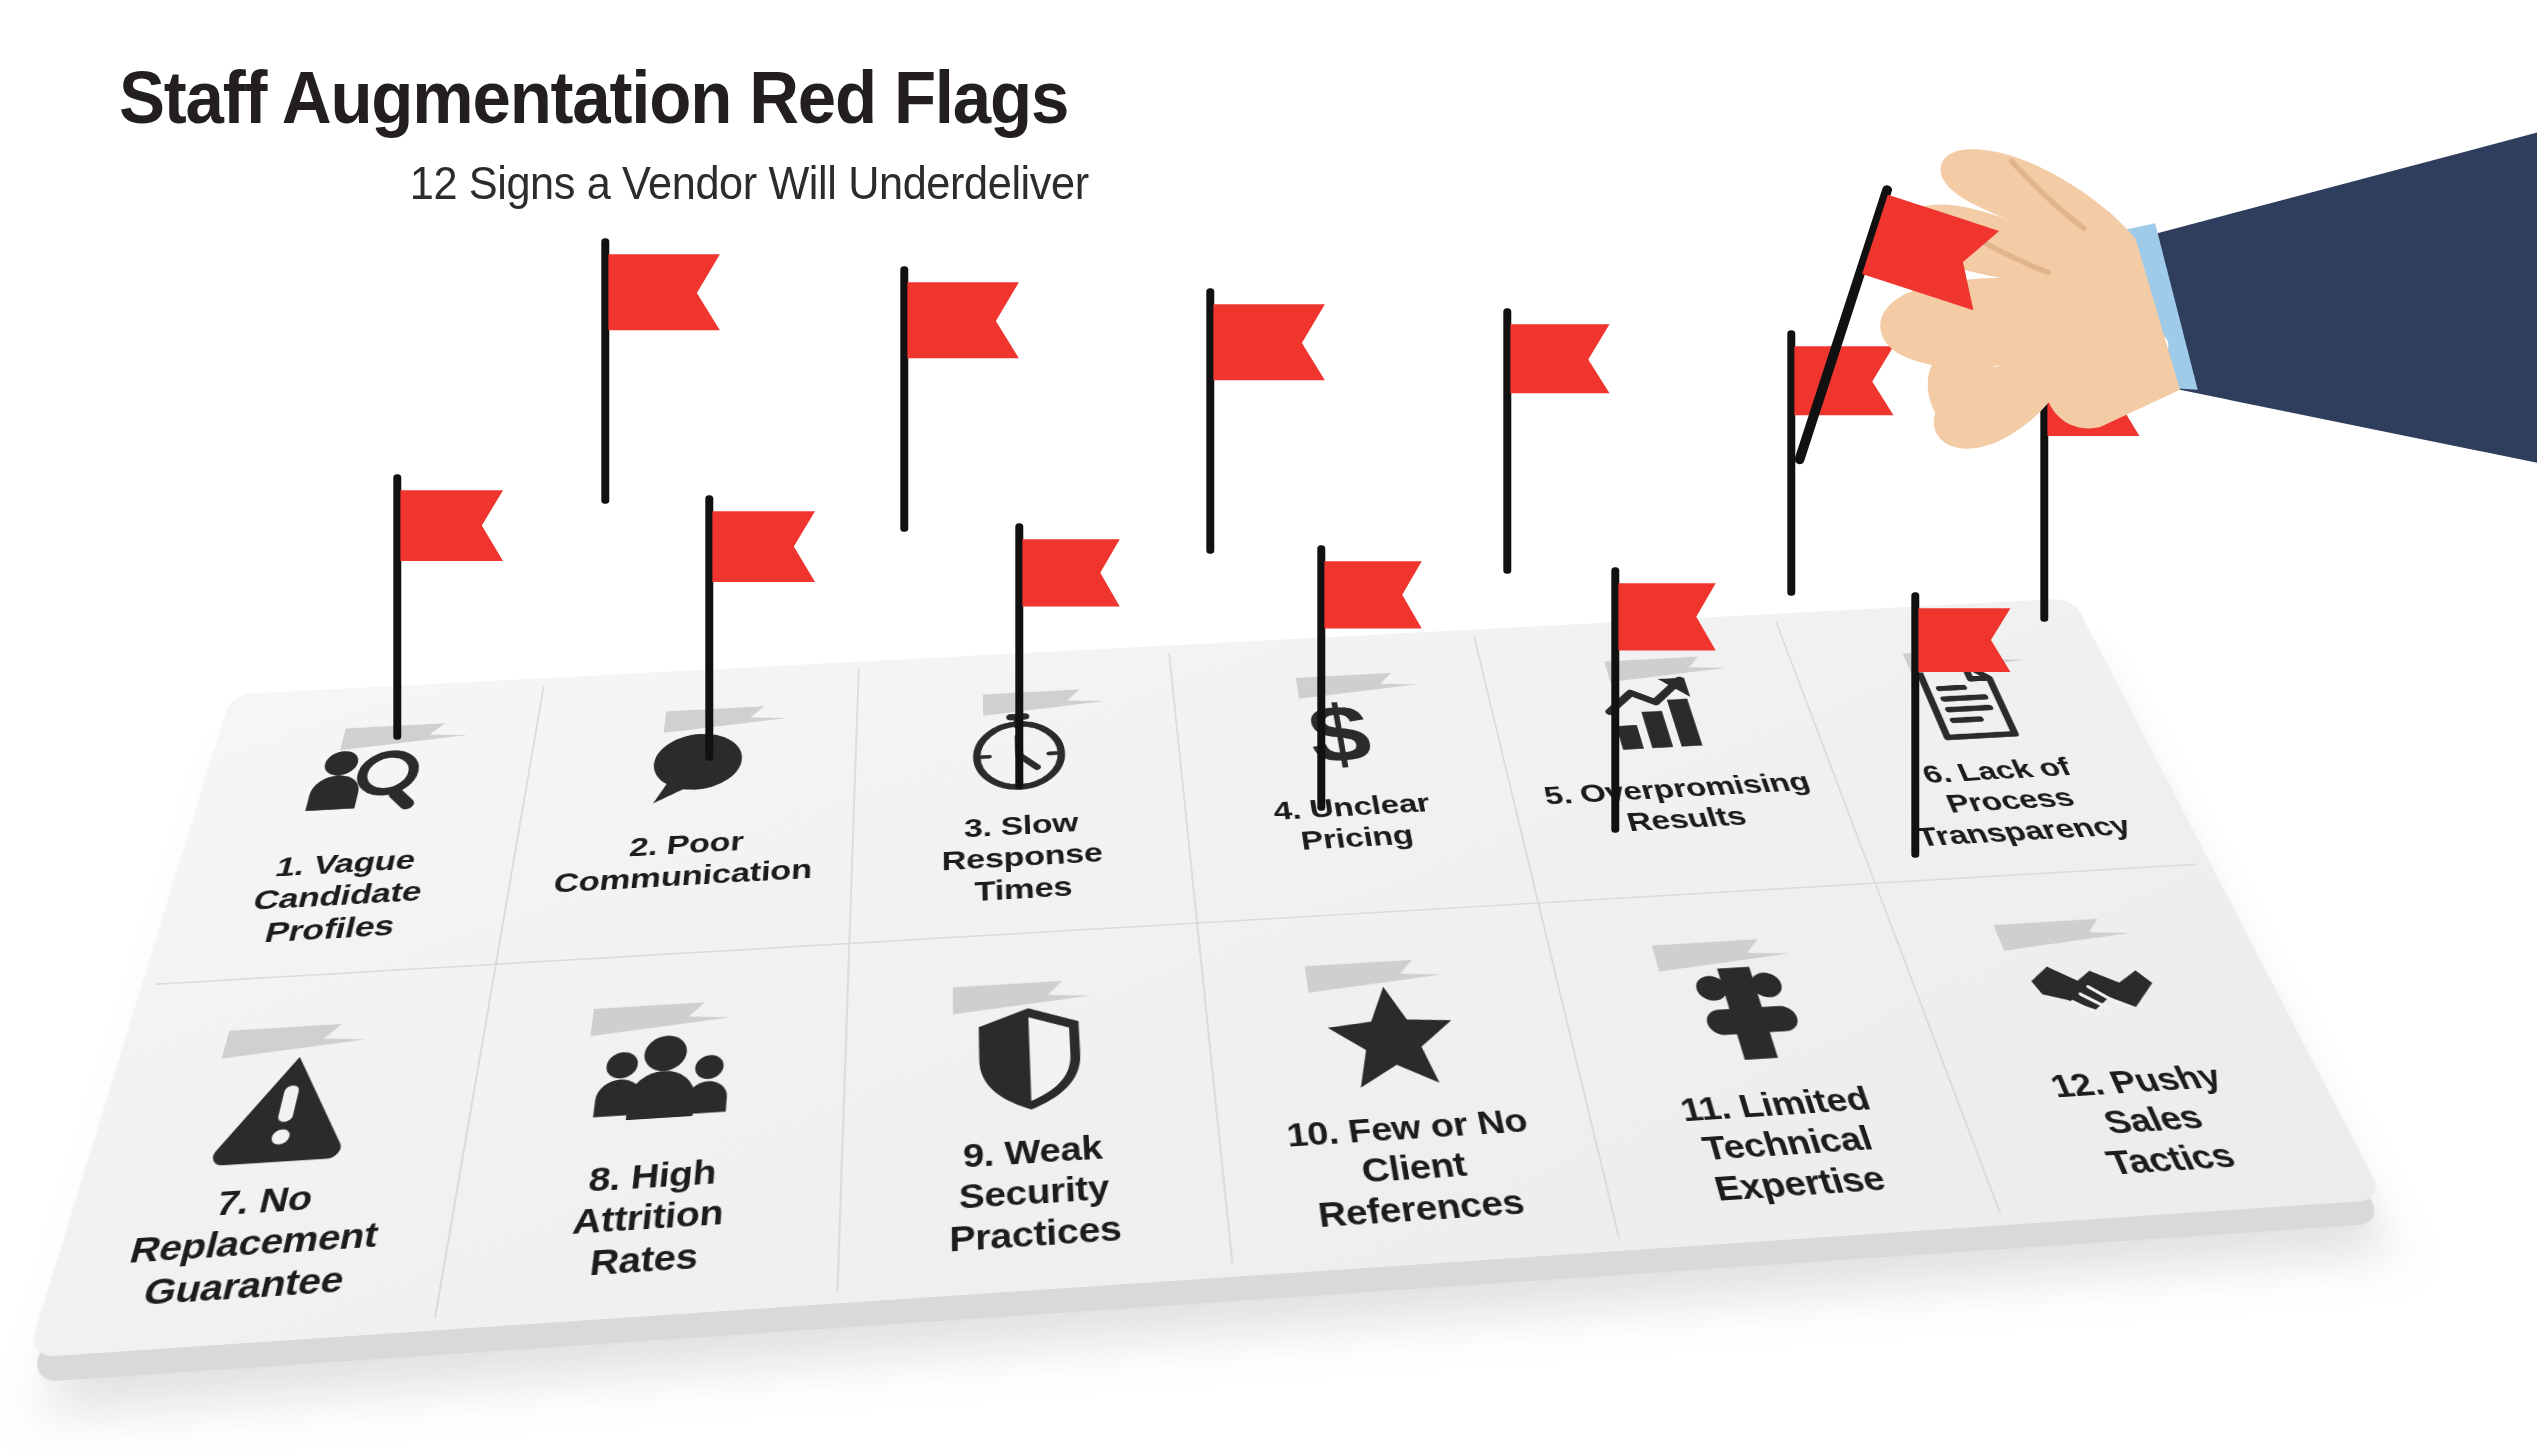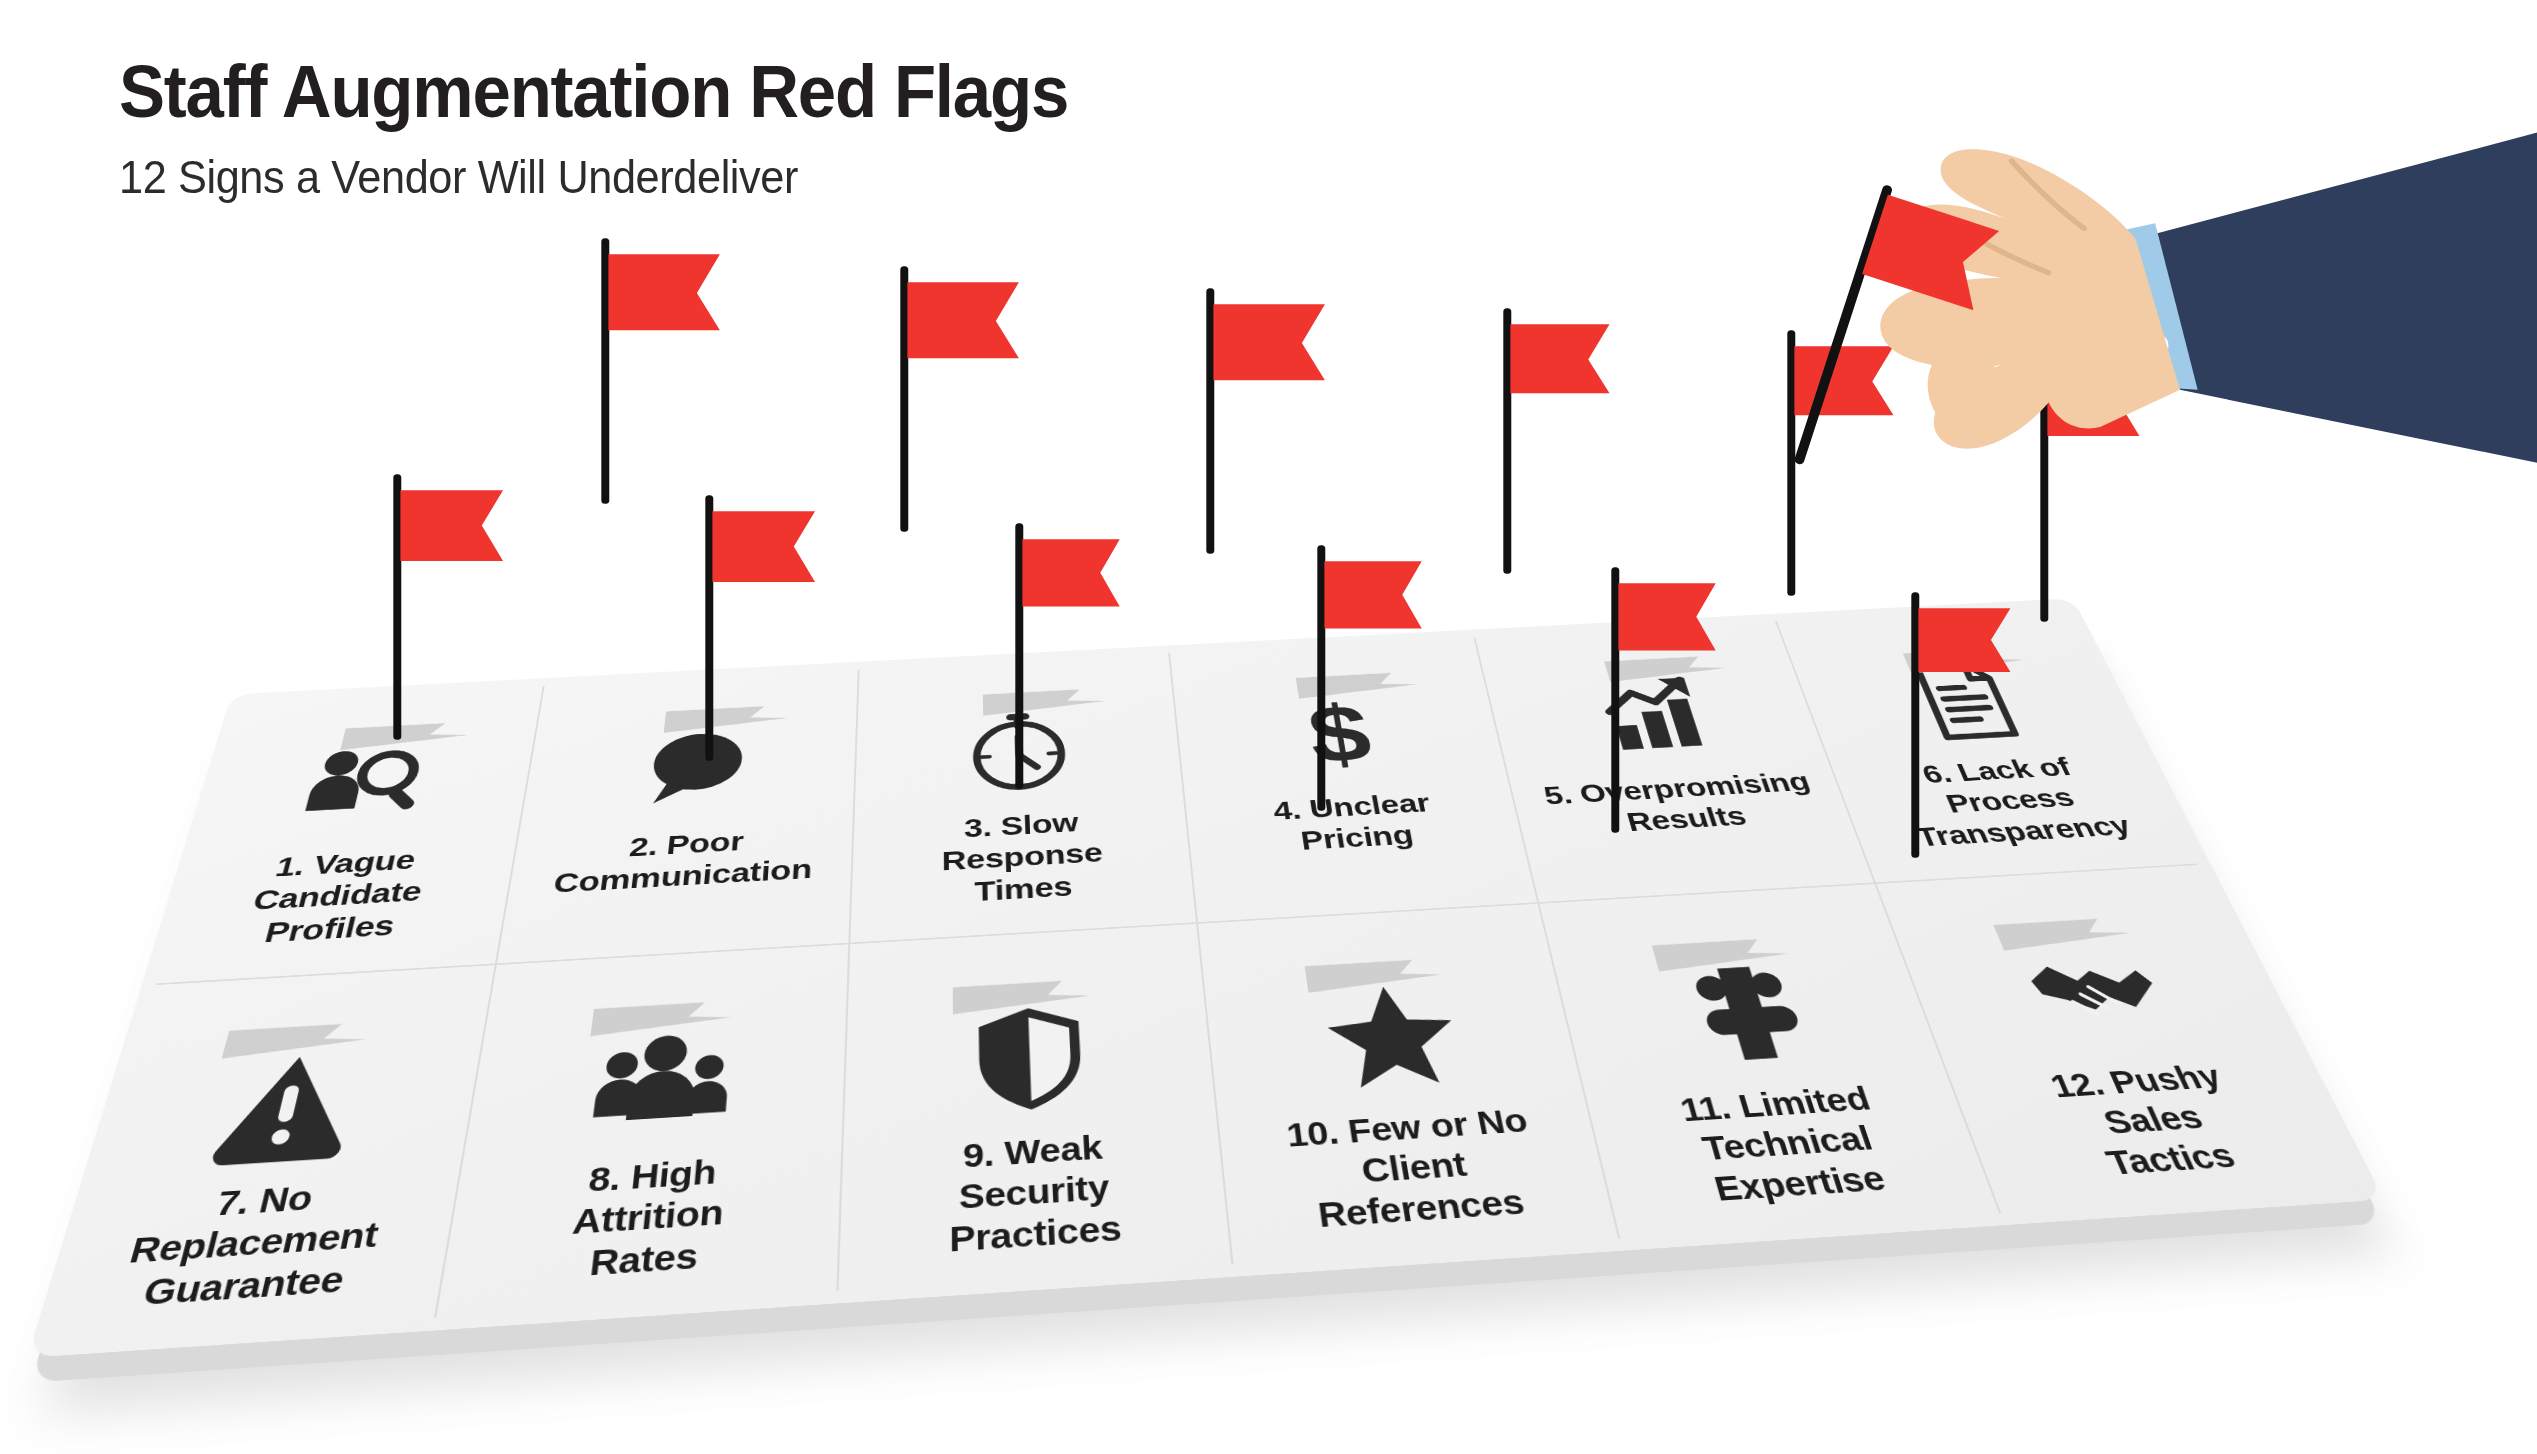--- a/index.html
+++ b/index.html
@@ -6,21 +6,21 @@
   * { margin:0; padding:0; box-sizing:border-box; }
   html,body{ background:#ffffff; }
   body{
     width:2538px; height:1454px;
     position:relative; overflow:hidden;
     font-family:"Liberation Sans", sans-serif;
     background:#ffffff;
   }
 
   
-  #header{ position:absolute; left:119px; top:52px; z-index:40; }
+  #header{ position:absolute; left:119px; top:58px; z-index:40;text-align:right; }
   #page-title{
     font-family:"Liberation Sans", sans-serif;
     font-weight:bold;
     font-size:75px;
     line-height:1.05;
     letter-spacing:-1.3px;
     color:#231f20;
     transform:scaleX(0.92);
     transform-origin:left center;
     white-space:nowrap;

